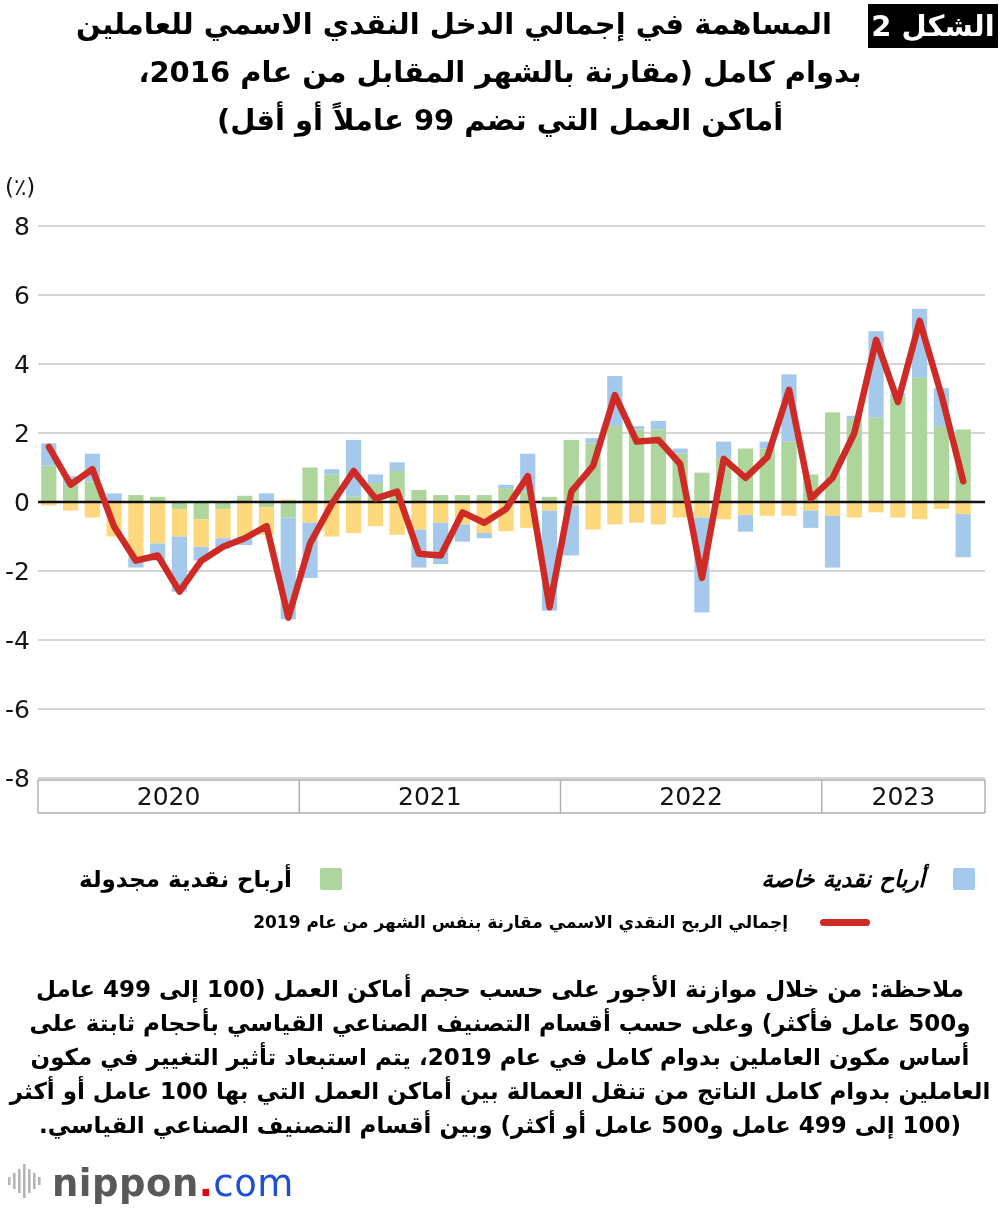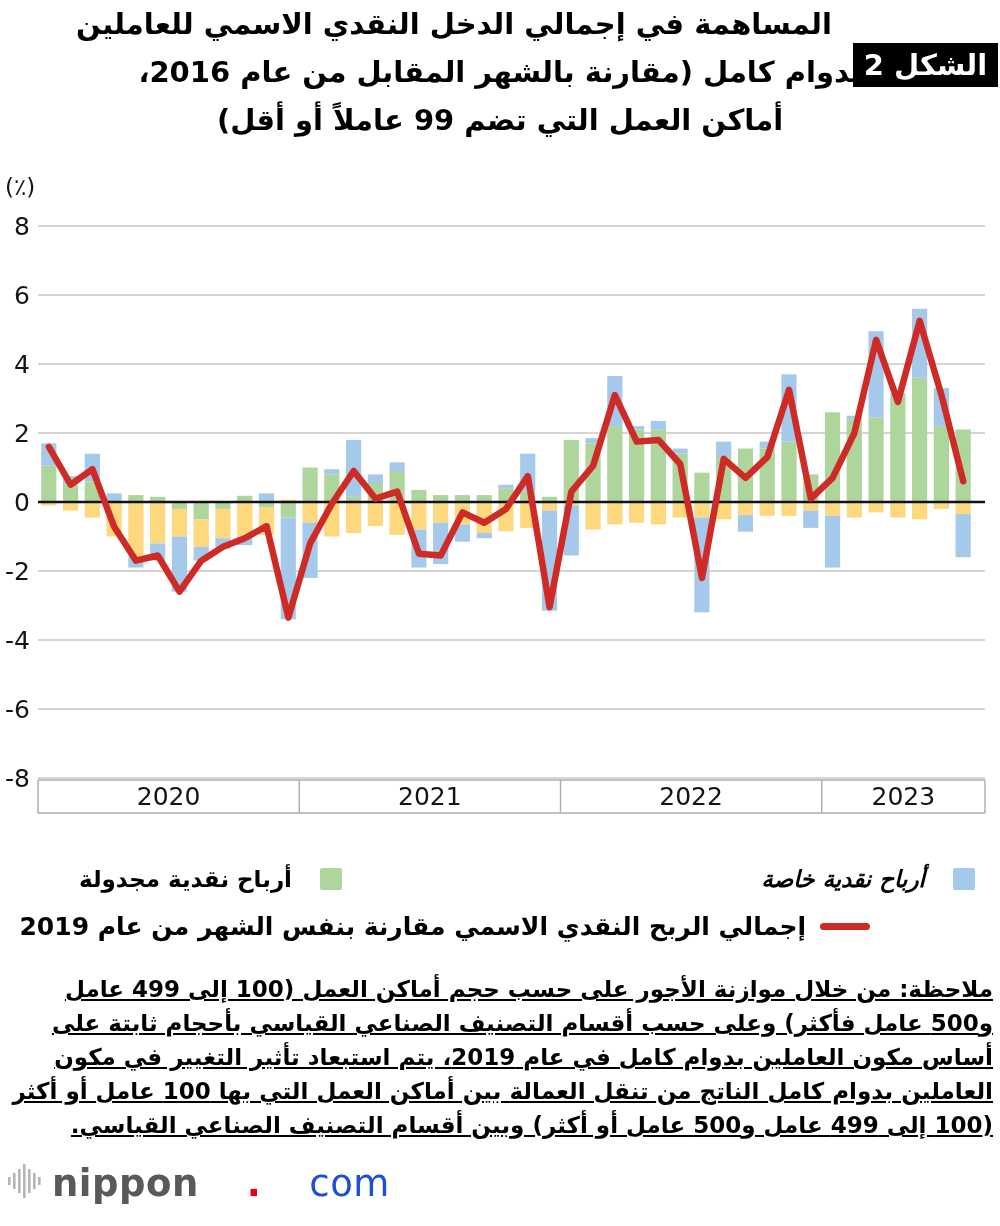--- a/index.html
+++ b/index.html
@@ -1,49 +1,49 @@
 <!DOCTYPE html>
 <html lang="ar"><head>
 <meta charset="utf-8">
 <style>
   html,body{margin:0;padding:0;background:#ffffff;}
   body{font-family:"DejaVu Sans", sans-serif;}
   #page{position:relative;width:1000px;height:1226px;background:#fff;overflow:hidden;}
 
   
-  .figure-box{position:absolute;top:4px;right:2px;width:145px;height:44px;background:#000;
+  .figure-box{position:absolute;top:4px;right:2px;width:130px;height:44px;background:#000;
     color:#fff;font-weight:bold;font-size:29px;display:flex;align-items:center;justify-content:center;
-    direction:rtl;margin-top:39px;}
+    direction:rtl;}
   .title-block{position:absolute;top:0;left:0;width:1000px;direction:rtl;text-align:center;
     font-weight:bold;font-size:29px;color:#000;line-height:48px;}
   .title-line1{padding-left:0;padding-right:92px;}
 
   
   #chart-wrap{position:absolute;top:165px;left:0;width:1000px;height:665px;}
 
   
   .legend-row1{position:absolute;top:866px;left:0;width:1000px;height:30px;}
   .legend-item{position:absolute;top:0;display:flex;direction:rtl;align-items:center;gap:28px;
     font-size:23px;font-weight:bold;color:#000;white-space:nowrap;}
   .legend-item .swatch{width:22px;height:22px;border-radius:2px;display:inline-block;flex:0 0 auto;}
   .li-special{right:25px;font-style:italic;}
   .li-nonscheduled{right:303px;}
   .li-scheduled{right:658px;}
   .legend-row2{position:absolute;top:912px;left:0;width:1000px;height:34px;}
   .legend-line-item{position:absolute;right:130px;top:0;display:flex;direction:rtl;align-items:center;
-    gap:14px;font-size:25px;font-weight:bold;color:#000;white-space:nowrap;}
+    gap:32px;font-size:17px;font-weight:bold;color:#000;white-space:nowrap;}
   .line-swatch{width:50px;height:7px;border-radius:4px;display:inline-block;flex:0 0 auto;}
 
   
-  .notes{position:absolute;top:972px;right:7px;left:7px;direction:rtl;text-align:right;
-    font-size:23px;font-weight:bold;color:#000;line-height:34px;text-decoration:underline;}
+  .notes{position:absolute;top:972px;right:7px;left:7px;direction:rtl;text-align:center;
+    font-size:23px;font-weight:bold;color:#000;line-height:34px;}
 
   
   .logo{position:absolute;left:8px;top:1158px;display:flex;align-items:center;gap:10px;}
-  .logo-text{font-size:37px;letter-spacing:0.5px;display:flex;align-items:flex-end;gap:48px;}
+  .logo-text{font-size:37px;letter-spacing:0.5px;display:flex;align-items:flex-end;}
   .logo-name{color:#58595b;font-weight:bold;}
   .logo-dot{color:#e60012;font-weight:bold;}
   .logo-tld{color:#1d4ed8;font-weight:normal;}
 </style>
 </head>
 <body>
 
 <div id="page">
 
   <div class="figure-box">

